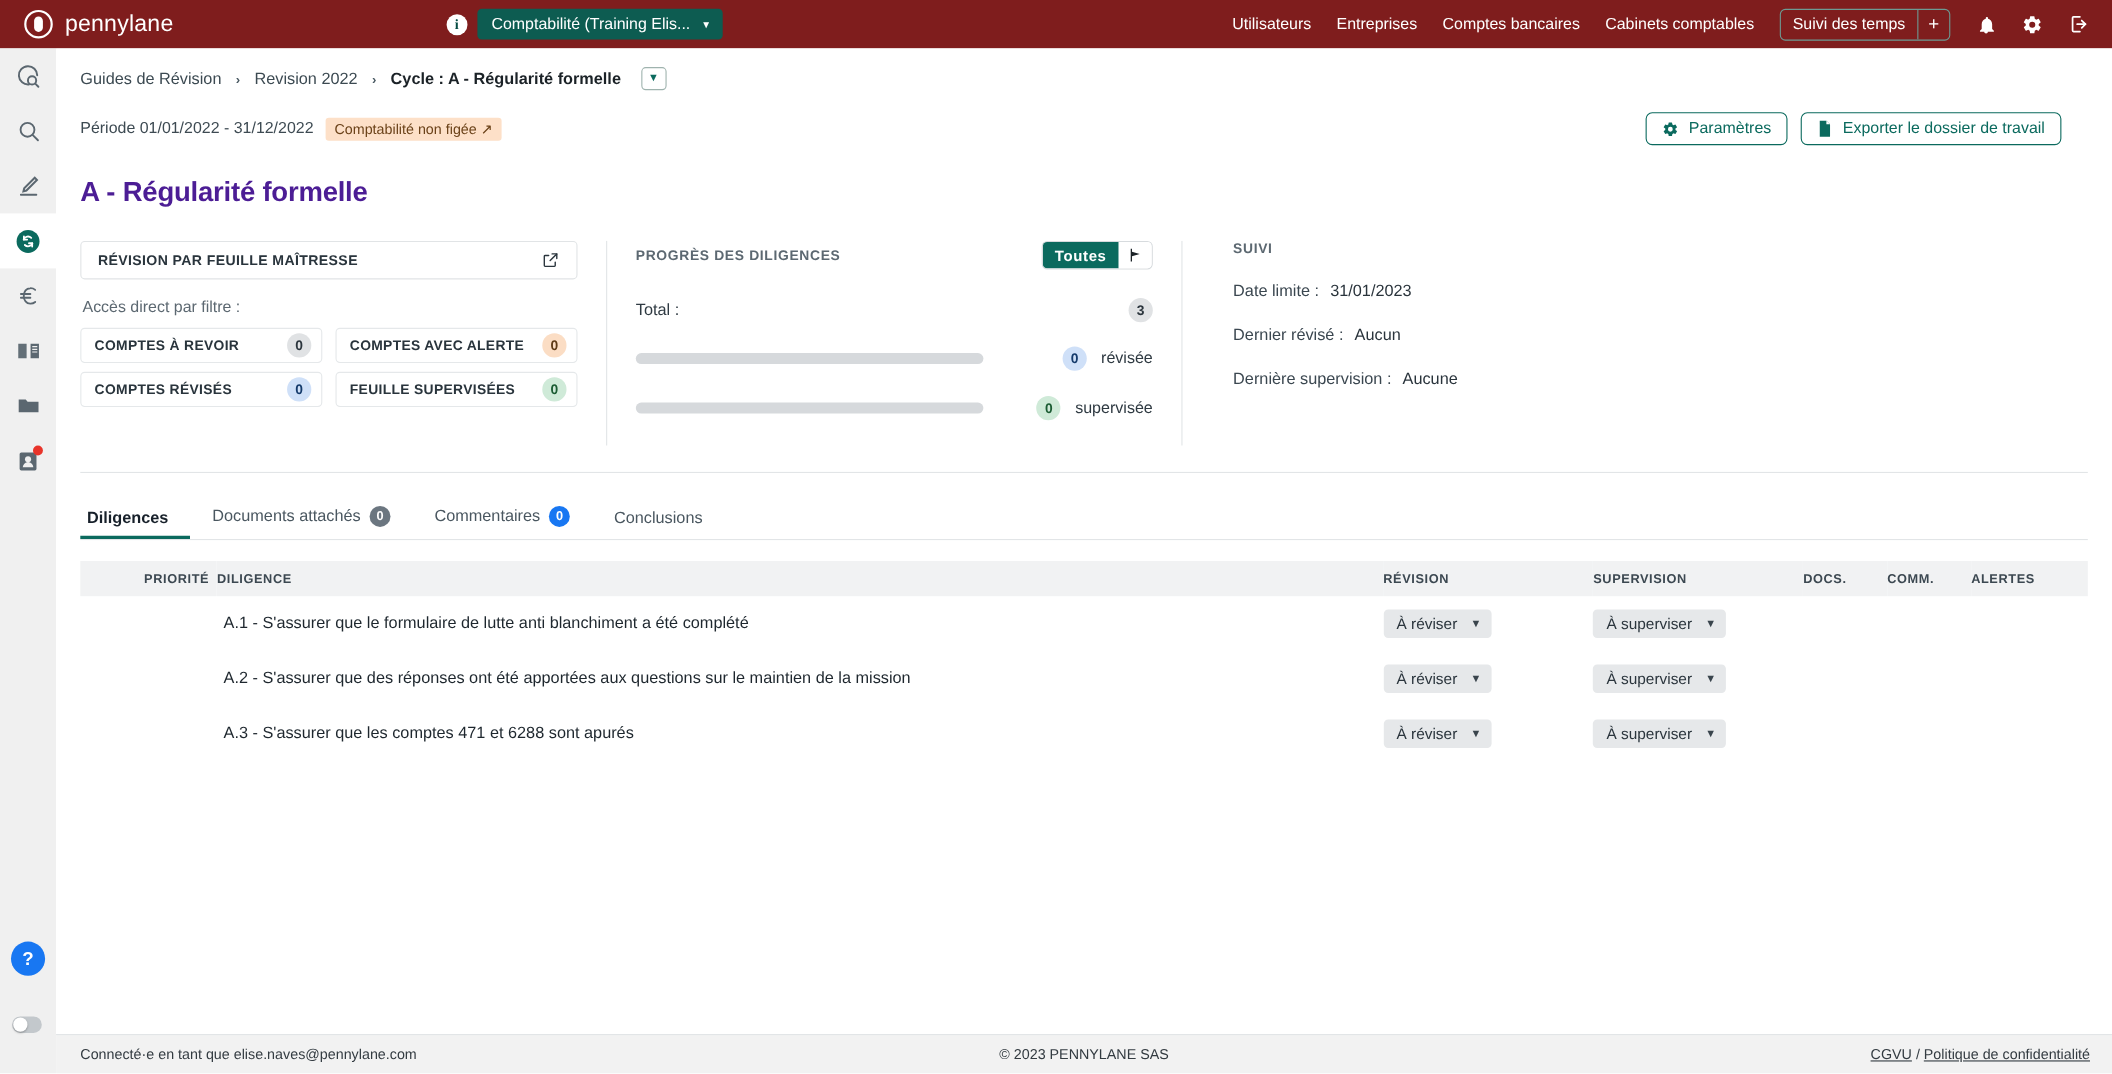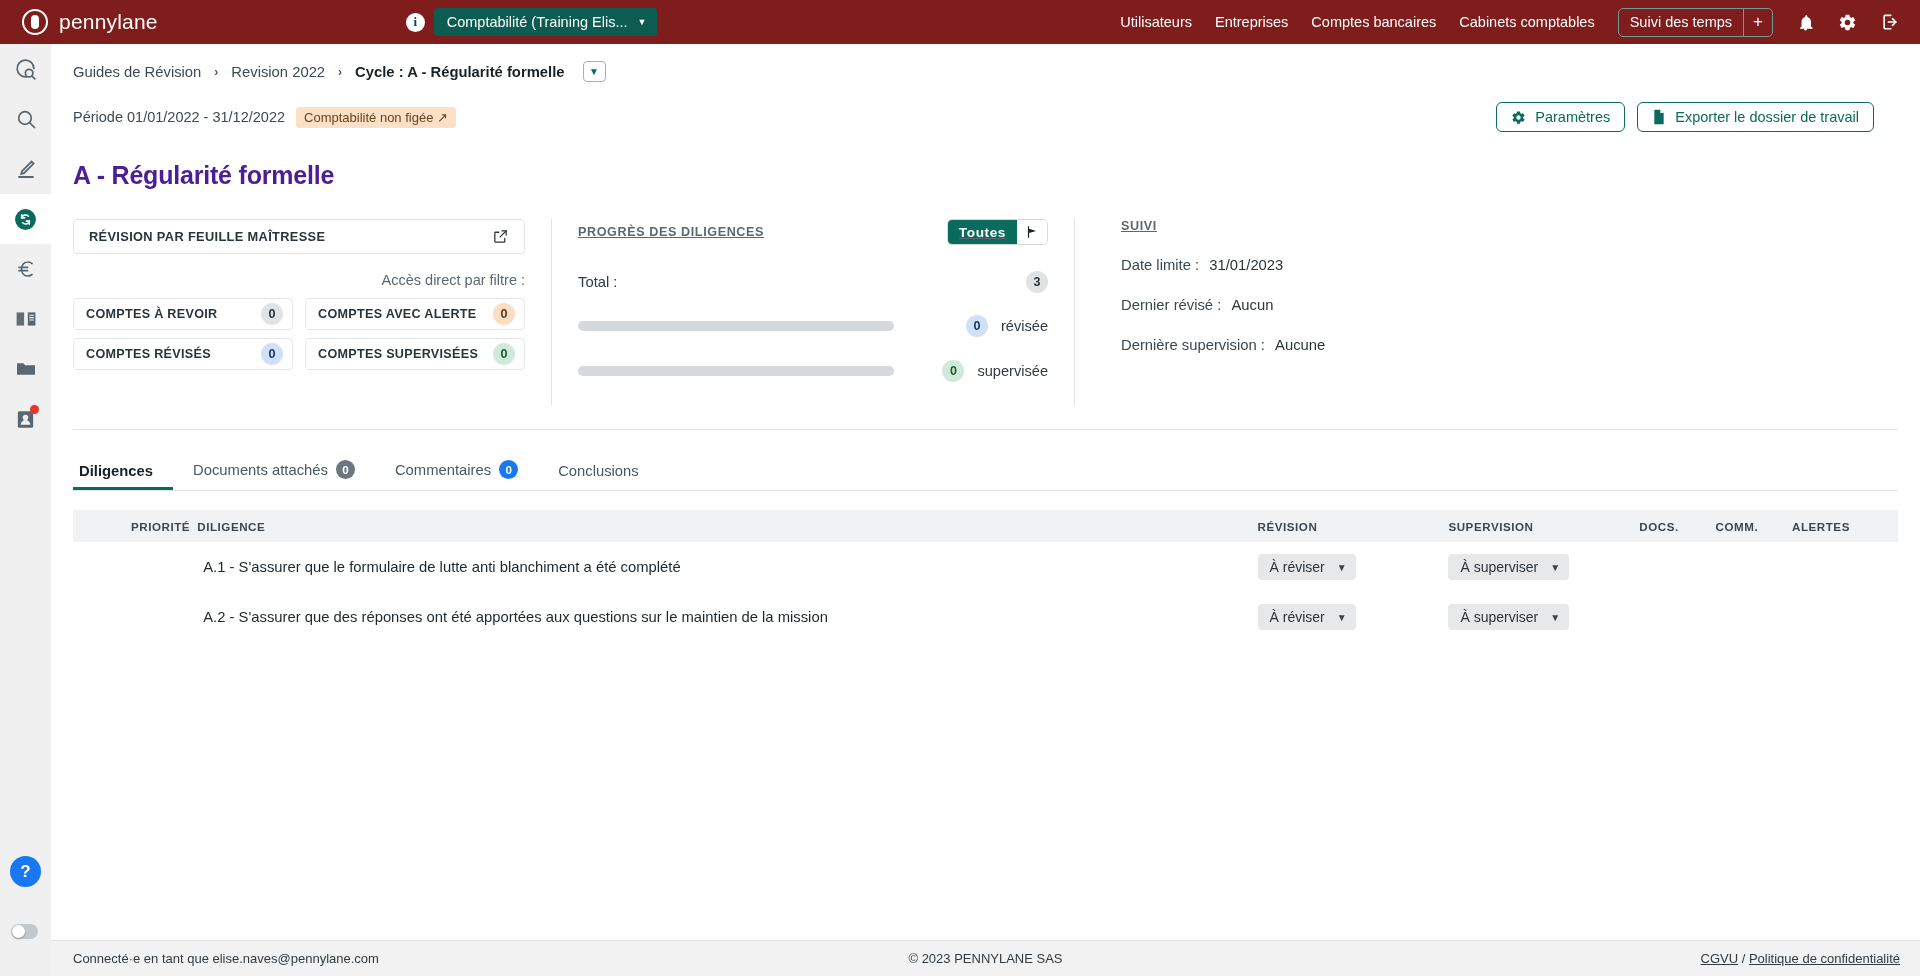--- a/index.html
+++ b/index.html
@@ -127,21 +127,21 @@
   .ptitle {
     font-size: 25px; font-weight: bold; color: #4c1d95;
     padding: 29px 0 0 22px; letter-spacing: -.2px;
   }
 
   
   .panels {
     display: flex; margin: 29px 22px 0 22px;
     border-bottom: 1px solid #e2e5e7; padding-bottom: 24px;
   }
-  .pnl-left { width: 478px; padding-right: 26px; text-align: right; }
+  .pnl-left { width: 478px; padding-right: 26px; }
   .pnl-mid { width: 523px; padding: 0 26px; border-left: 1px solid #e2e5e7; }
   .pnl-right { flex: 1; padding-left: 46px; border-left: 1px solid #e2e5e7; }
 
   .sheet-row {
     border: 1px solid #e1e4e6; border-radius: 4px; height: 35px;
     display: flex; align-items: center; padding: 0 15px;
   }
   .sheet-row .t { font-size: 12.8px; font-weight: bold; color: #29343c; letter-spacing: .35px; }
   .sheet-row .ext { margin-left: auto; color: #2b363e; display: flex; }
 
@@ -157,21 +157,21 @@
     display: flex; align-items: center; justify-content: center;
     font-size: 12.6px; font-weight: bold; padding: 0 6px;
   }
   .pill.grey   { background: #e0e2e4; color: #2b353d; }
   .pill.orange { background: #fbddc4; color: #5e3a16; }
   .pill.blue   { background: #cfe0f8; color: #143a6b; }
   .pill.green  { background: #cfead8; color: #1b5c33; }
 
   .secthead {
     font-size: 12.6px; font-weight: bold; color: #5c6871;
-    letter-spacing: .6px; display: flex; align-items: center; text-decoration: underline;
+    letter-spacing: .6px; display: flex; align-items: center;
   }
   .toutes {
     margin-left: auto; display: flex; align-items: center;
     border: 1px solid #d7dbde; border-radius: 5px; overflow: hidden; height: 26px;
   }
   .toutes .on {
     background: #0b6a5e; color: #fff; font-size: 13.6px; font-weight: bold;
     padding: 0 11px; height: 100%; display: flex; align-items: center;
   }
   .toutes .flag {
@@ -410,21 +410,21 @@
         </div>
         <div class="fcell">
           <span class="t">COMPTES AVEC ALERTE</span>
           <span class="pill orange">0</span>
         </div>
         <div class="fcell">
           <span class="t">COMPTES RÉVISÉS</span>
           <span class="pill blue">0</span>
         </div>
         <div class="fcell">
-          <span class="t">COMPTES SUPERVISÉES</span>
+          <span class="t">FEUILLE SUPERVISÉES</span>
           <span class="pill green">0</span>
         </div>
       </div>
     </div>
 
     <div class="pnl-mid">
       <div class="secthead">
         <span>PROGRÈS DES DILIGENCES</span>
         <div class="toutes">
           <span class="on">Toutes</span>
@@ -534,20 +534,39 @@
           <td>
             <span class="sel">
               <span>À superviser</span>
               <span class="cv">▼</span>
             </span>
           </td>
           <td></td>
           <td></td>
           <td></td>
         </tr>
+        <tr>
+          <td></td>
+          <td class="dil-txt">A.3 - S'assurer que les comptes 471 et 6288 sont apurés</td>
+          <td>
+            <span class="sel">
+              <span>À réviser</span>
+              <span class="cv">▼</span>
+            </span>
+          </td>
+          <td>
+            <span class="sel">
+              <span>À superviser</span>
+              <span class="cv">▼</span>
+            </span>
+          </td>
+          <td></td>
+          <td></td>
+          <td></td>
+        </tr>
       </tbody>
     </table>
   </div>
 </div>
 
 <div class="footer">
   <span class="l">Connecté·e en tant que elise.naves@pennylane.com</span>
   <span class="c">© 2023 PENNYLANE SAS</span>
   <span class="r">
     <a href="#">CGVU</a><span> / </span><a href="#">Politique de confidentialité</a>

